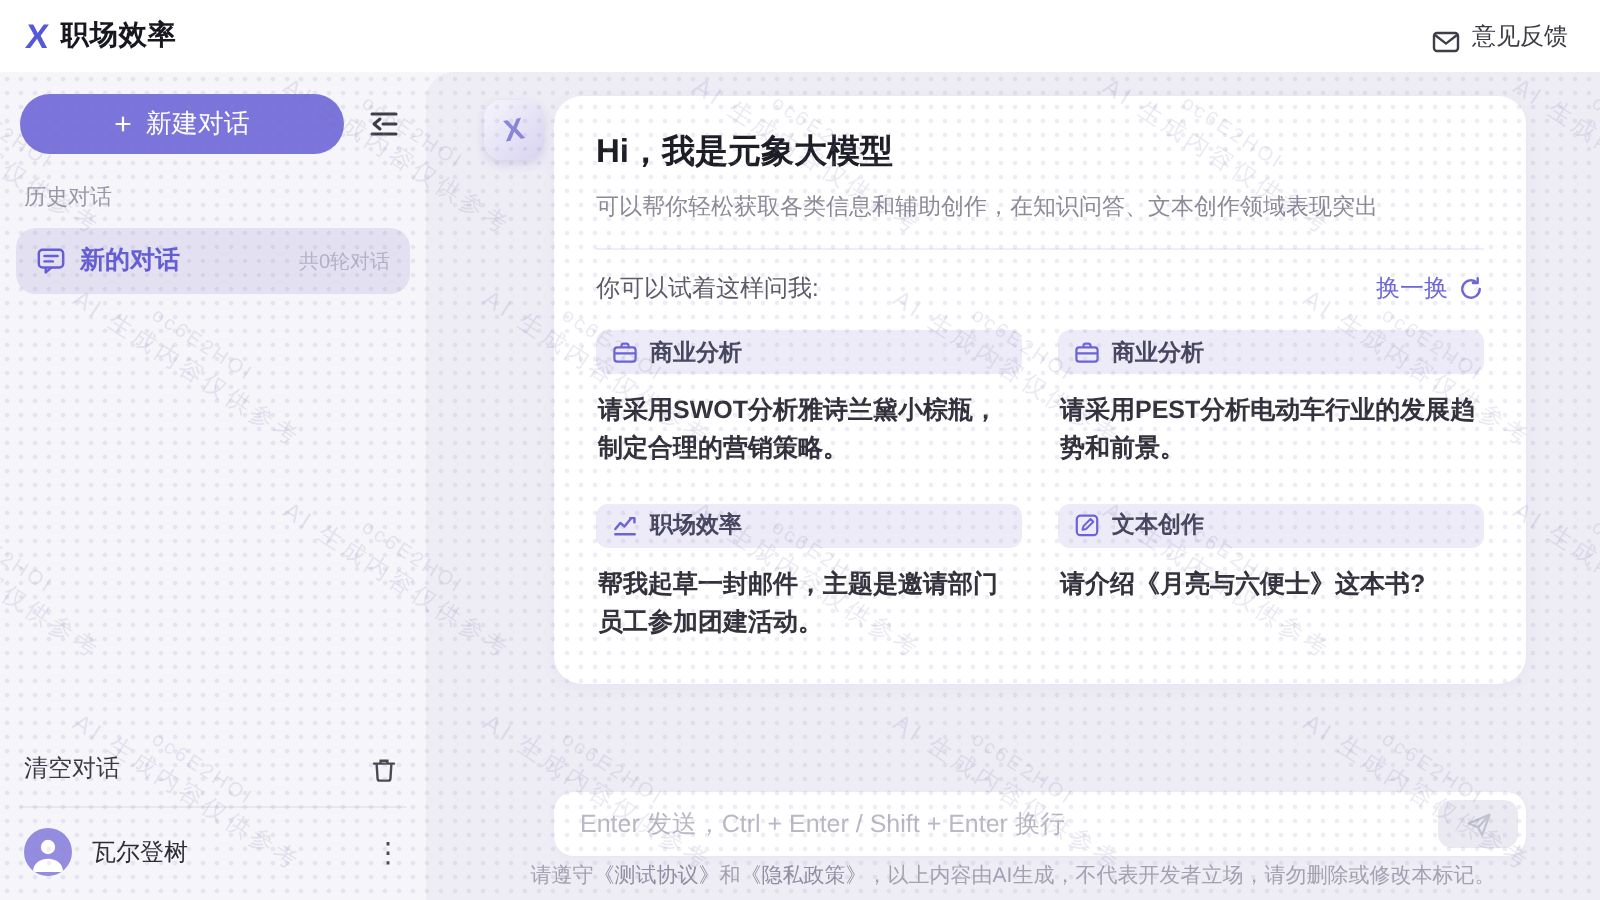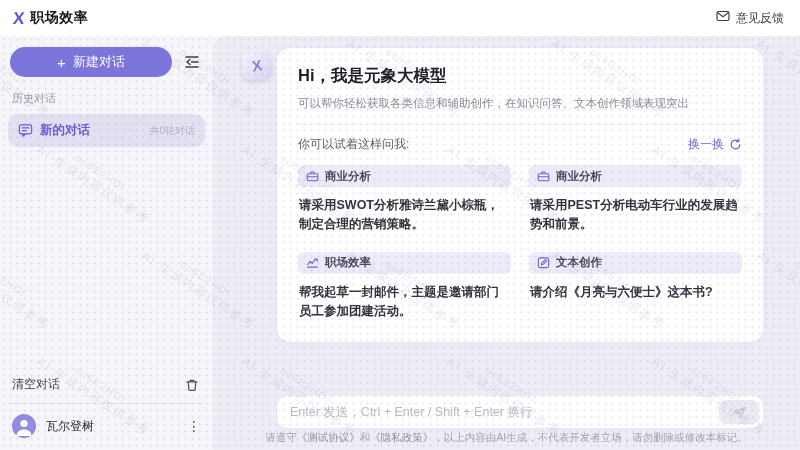--- a/index.html
+++ b/index.html
@@ -4,21 +4,21 @@
 <style>
   * { margin:0; padding:0; box-sizing:border-box; }
   html,body { width:800px; height:450px; overflow:hidden; }
   body { font-family:"Liberation Sans","DejaVu Sans",sans-serif; background:#fff; position:relative; }
 
   
   .header { height:36px; background:#fff; display:flex; align-items:center; justify-content:space-between; padding:0 16px 0 13px; position:relative; z-index:10; }
   .logo { display:flex; align-items:center; gap:6px; }
   .logo-mark { font-size:17px; font-weight:800; color:#5558d8; transform:skewX(-6deg); line-height:1; }
   .logo-text { font-size:14px; font-weight:700; color:#17171f; letter-spacing:.5px; }
-  .feedback { display:flex; align-items:flex-start; gap:6px; cursor:pointer; }
+  .feedback { display:flex; align-items:flex-end; gap:6px; cursor:pointer; }
   .feedback span { font-size:12px; color:#3c3c46; }
 
   
   .app-body { position:absolute; top:36px; left:0; right:0; bottom:0; display:flex; background:#f6f5f9; }
 
   
   .sidebar { width:213px; flex:0 0 213px; background:#f6f5f9; position:relative; }
   .new-chat-row { display:flex; align-items:center; gap:9px; padding:11px 10px 0 10px; }
   .new-chat-btn { flex:1; height:30px; border:none; border-radius:15px; background:#7b74db; color:#fff; font-size:13px; font-family:inherit; display:flex; align-items:center; justify-content:center; gap:7px; cursor:pointer; }
   .new-chat-btn .plus { font-size:15px; font-weight:400; line-height:1; }

